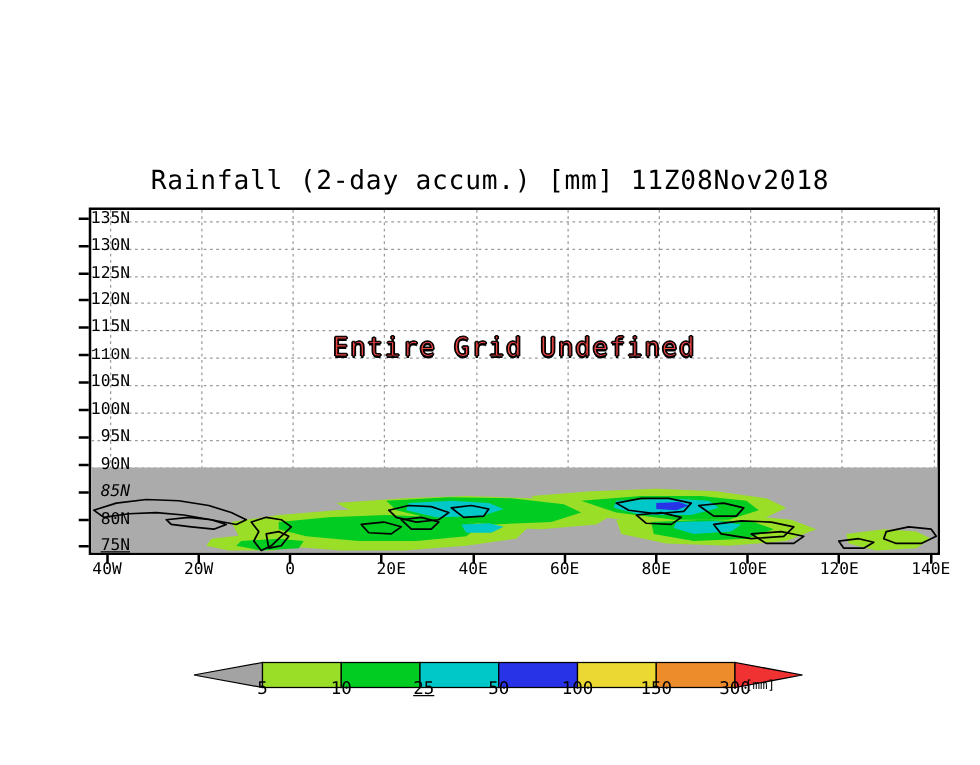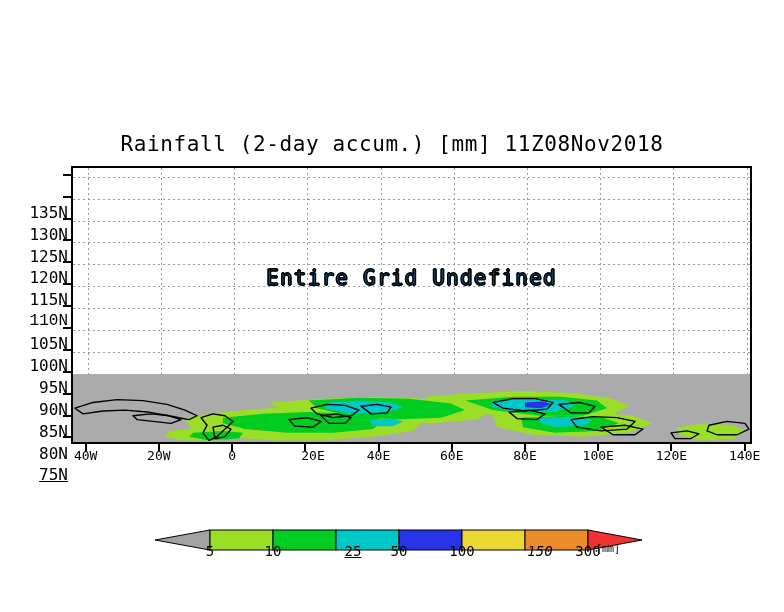--- a/index.html
+++ b/index.html
@@ -86,33 +86,32 @@
     font-size: 21px;
     letter-spacing: 1.2px;
     color: #ffffff;
     -webkit-text-stroke: 0.8px #000000;
     text-shadow:
       -1px 0 #000, 1px 0 #000, 0 -1px #000, 0 1px #000;
     white-space: pre;
     pointer-events: none;
   }
   
-  #undefined-text { color: #0c4a6e; }
+  #undefined-text { color: #ef4444; }
 
   
   .ytick-label {
     position: absolute;
-    right: 716px;
+    right: 680px;
     text-align: right;
     width: 60px;
     font-family: "DejaVu Sans Mono", monospace;
-    font-size: 16px;
-    color: #000000;
-    white-space: pre;
-    margin-top: 36px;
+    font-size: 13px;
+    color: #000000;
+    white-space: pre;
   }
   .ytick-mark {
     position: absolute;
     left: 63px;
     width: 8px;
     height: 2px;
     background: #000000;
   }
   .xtick-label {
     position: absolute;
@@ -280,21 +279,21 @@
     <div class="ytick-label" style="top: 276.205px; font-family: Liberation Mono, monospace;">110N</div>
     <div class="ytick-mark" style="top: 305.094px;"></div>
     <div class="ytick-label" style="top: 298.094px;">105N</div>
     <div class="ytick-mark" style="top: 326.984px;"></div>
     <div class="ytick-label" style="top: 319.984px;">100N</div>
     <div class="ytick-mark" style="top: 348.874px;"></div>
     <div class="ytick-label" style="top: 341.874px;">95N</div>
     <div class="ytick-mark" style="top: 370.764px;"></div>
     <div class="ytick-label" style="top: 363.764px;">90N</div>
     <div class="ytick-mark" style="top: 392.654px;"></div>
-    <div class="ytick-label" style="top: 385.654px;">85N</div>
+    <div class="ytick-label" style="top: 385.654px; font-style: italic;">85N</div>
     <div class="ytick-mark" style="top: 414.543px;"></div>
     <div class="ytick-label" style="top: 407.543px;">80N</div>
     <div class="ytick-mark" style="top: 436.433px;"></div>
     <div class="ytick-label" style="top: 429.433px; text-decoration: underline;">75N</div>
   </div>
 
 <div id="xtick-layer">
     <div class="xtick-mark" style="left: 84.6452px;"></div>
     <div class="xtick-label" style="left: 55.6452px;">40W</div>
     <div class="xtick-mark" style="left: 157.871px;"></div>
@@ -325,19 +324,19 @@
       <rect x="181" y="2" width="63" height="20" fill="#00c8c8" stroke="#000" stroke-width="1"></rect>
       <rect x="244" y="2" width="63" height="20" fill="#2832e6" stroke="#000" stroke-width="1"></rect>
       <rect x="307" y="2" width="63" height="20" fill="#ecd832" stroke="#000" stroke-width="1"></rect>
       <rect x="370" y="2" width="63" height="20" fill="#ed8c2a" stroke="#000" stroke-width="1"></rect>
       <polygon points="487,12 433,2 433,22" fill="#f03232" stroke="#000" stroke-width="1"></polygon>
     </svg>
 </div>
 <div id="cbar-label-layer">
     <div class="cbar-label" style="left: 183px;">5</div>
     <div class="cbar-label" style="left: 246px;">10</div>
-    <div class="cbar-label" style="left: 326px; text-decoration: underline;">25</div>
+    <div class="cbar-label" style="left: 312px; text-decoration: underline;">25</div>
     <div class="cbar-label" style="left: 372px;">50</div>
     <div class="cbar-label" style="left: 435px;">100</div>
-    <div class="cbar-label" style="left: 513px; font-style: italic;">150</div>
+    <div class="cbar-label" style="left: 498px;">150</div>
     <div class="cbar-label" style="left: 561px;">300</div>
   </div>
 <div id="cbar-unit">[mm]</div>
 
 </body></html>

